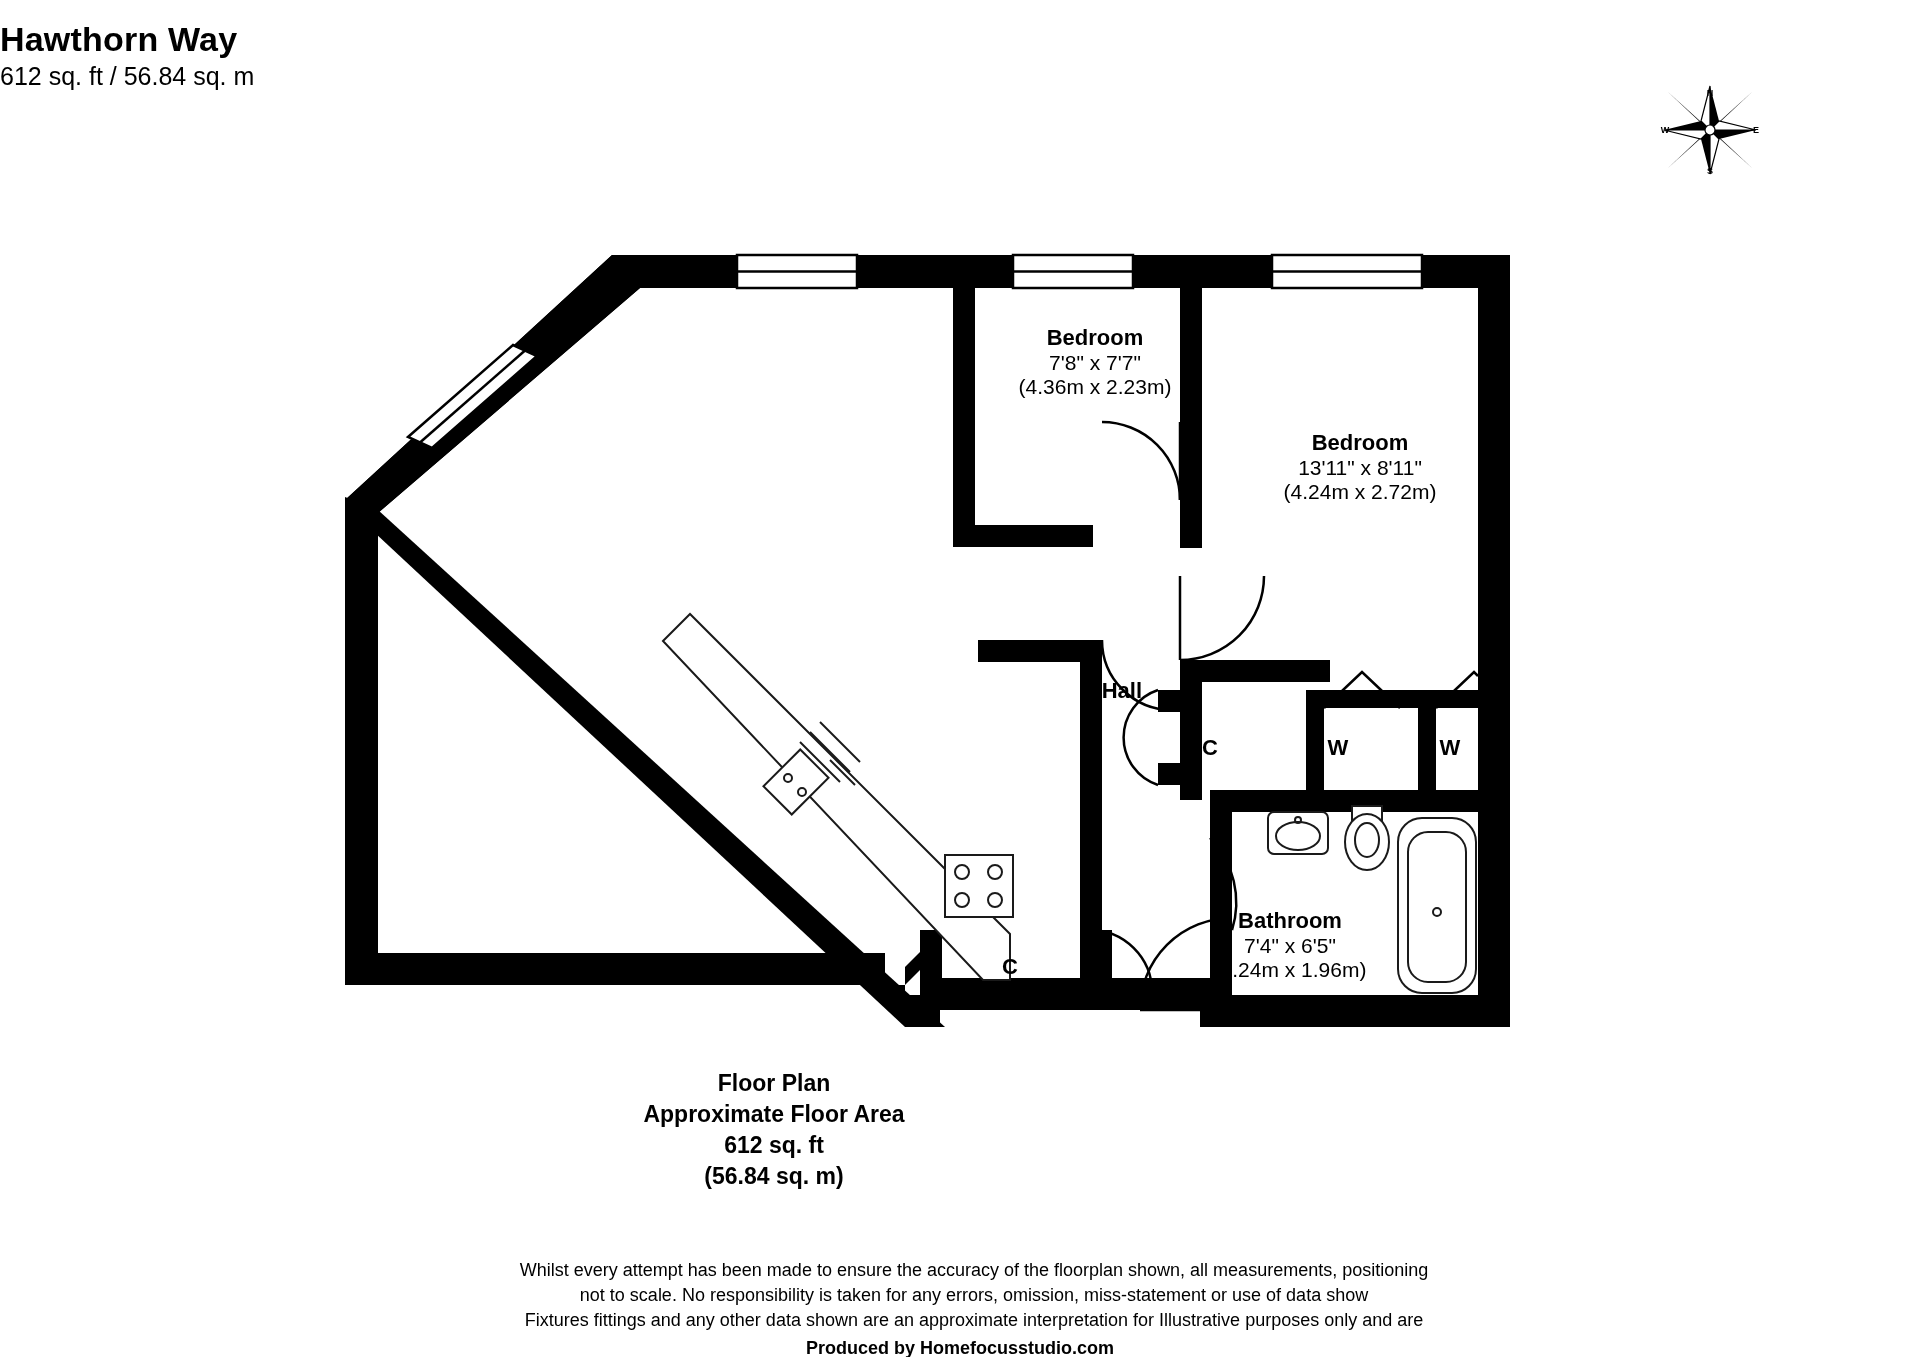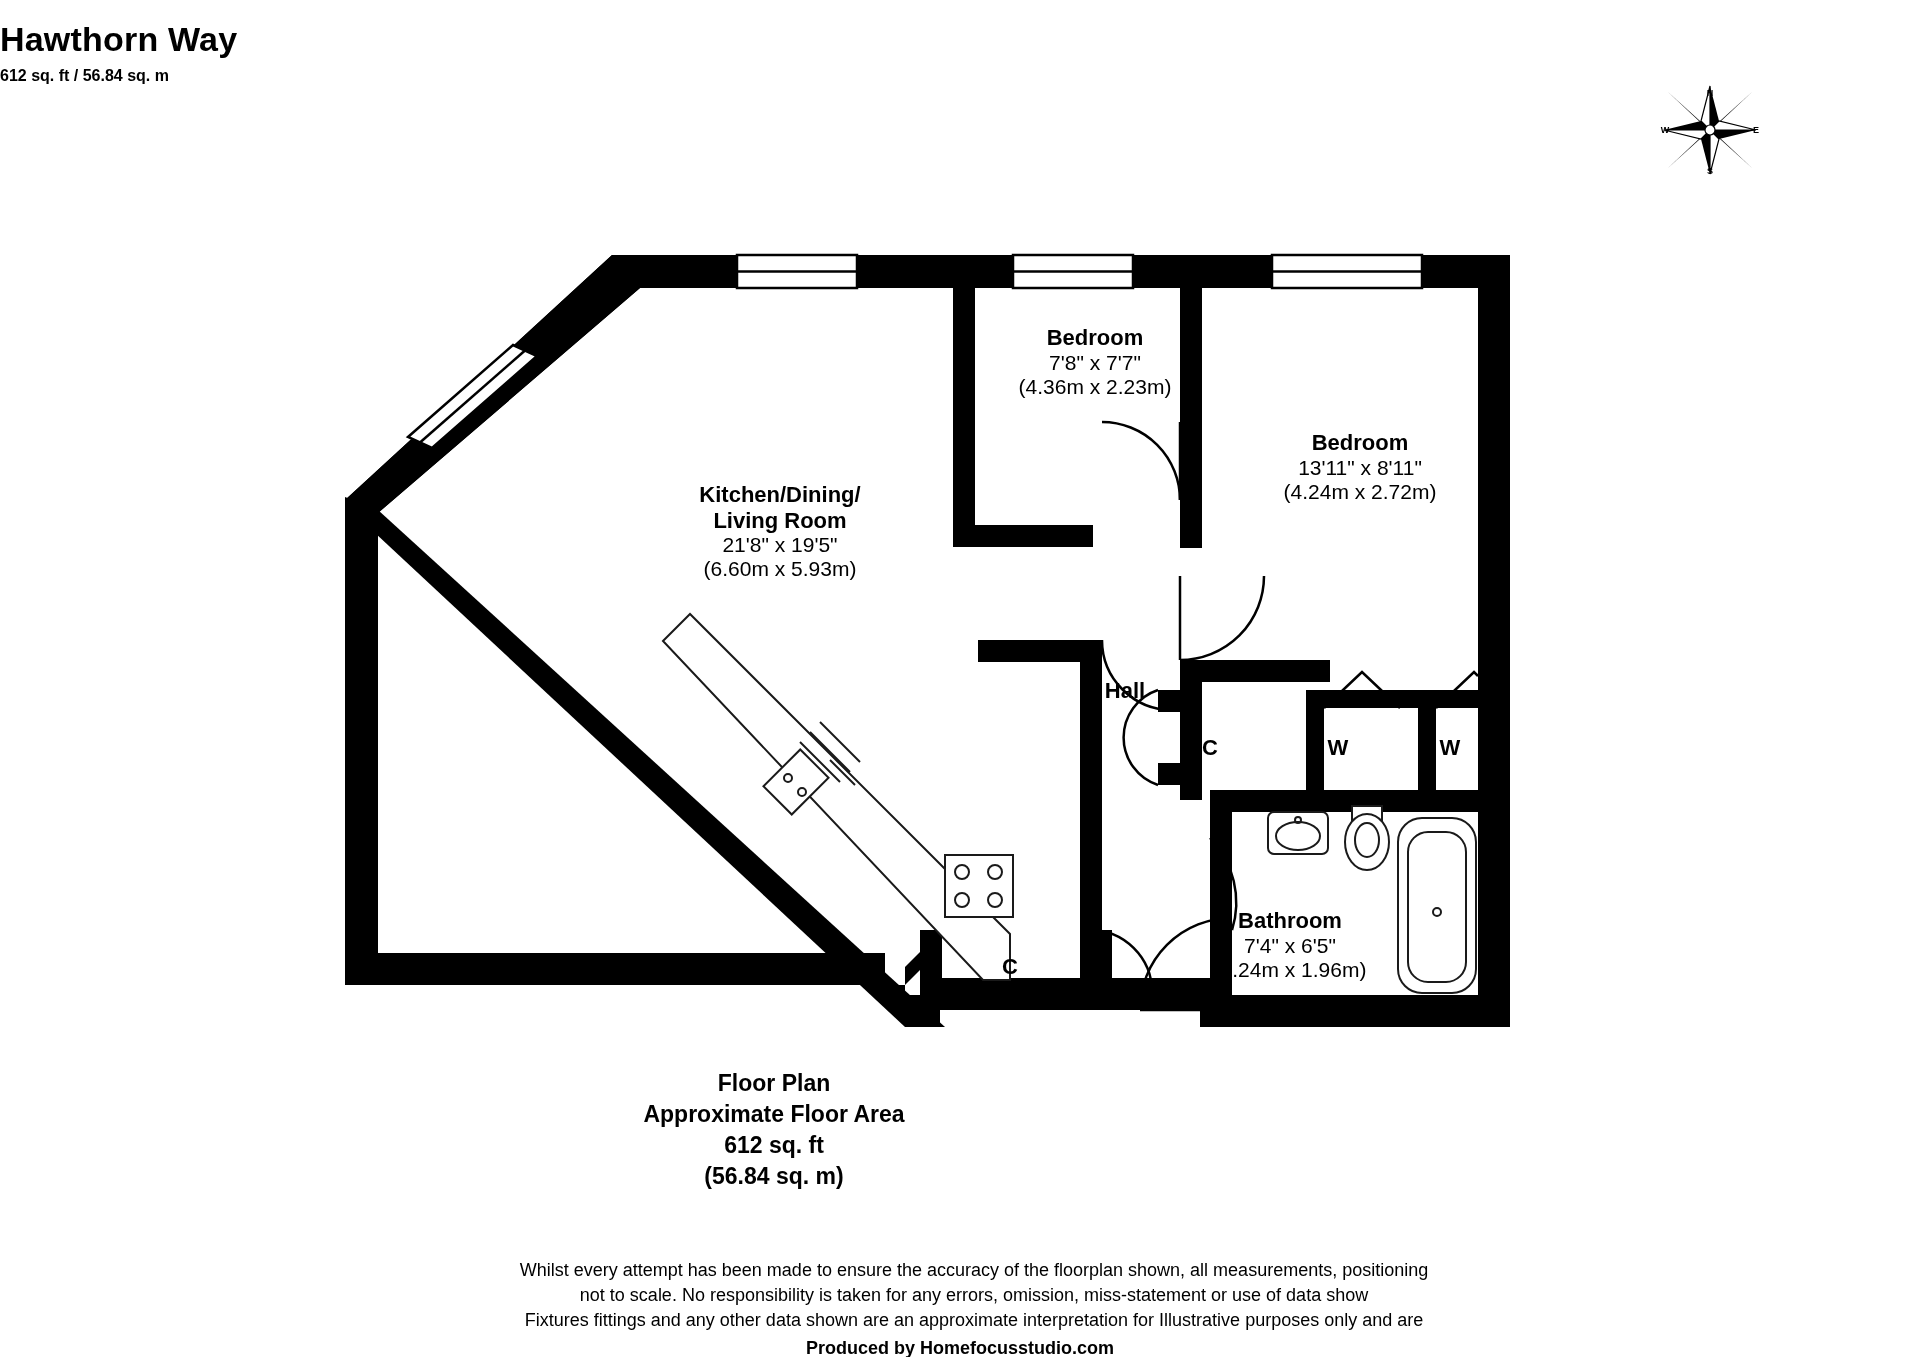--- a/index.html
+++ b/index.html
@@ -33,22 +33,22 @@
     font-weight: bold;
     letter-spacing: 0.2px;
     line-height: 42px;
   }
   .header .sub1 {
     font-size: 24px;
     font-weight: bold;
     line-height: 32px;
   }
   .header .sub2 {
-    font-size: 16px;
-    font-weight: bold;
+    font-size: 25px;
+    font-weight: normal;
     line-height: 32px;
   }
 
   
   .compass {
     position: absolute;
     left: 1650px;
     top: 80px;
     width: 120px;
     height: 100px;
@@ -330,34 +330,28 @@
     <div class="rdim">7'8" x 7'7"</div>
     <div class="rdim">(4.36m x 2.23m)</div>
   </div>
 
   <div class="roomlabel" style="left:1200px; top:430px; width:320px;">
     <div class="rname">Bedroom</div>
     <div class="rdim">13'11" x 8'11"</div>
     <div class="rdim">(4.24m x 2.72m)</div>
   </div>
 
-  <div class="roomlabel two" style="left:620px; top:482px; width:320px;">
-    <div class="rname">Kitchen/Dining/</div>
-    <div class="rname">Living Room</div>
-    <div class="rdim">21'8" x 19'5"</div>
-    <div class="rdim">(6.60m x 5.93m)</div>
-  </div>
 
   <div class="roomlabel" style="left:1150px; top:908px; width:280px;">
     <div class="rname">Bathroom</div>
     <div class="rdim">7'4" x 6'5"</div>
     <div class="rdim">(2.24m x 1.96m)</div>
   </div>
 
-  <div class="tag" style="left:1070px; top:678px; width:110px;">Hall</div>
+  <div class="tag" style="left:1032px; top:678px; width:110px;text-align:right;">Hall</div>
 
   <div class="tag" style="left:1190px; top:735px; width:40px;">C</div>
 
   <div class="tag" style="left:1318px; top:735px; width:40px;">W</div>
 
   <div class="tag" style="left:1430px; top:735px; width:40px;">W</div>
 
   <div class="tag" style="left:990px; top:954px; width:40px;">C</div>
 
   <div class="footer">

